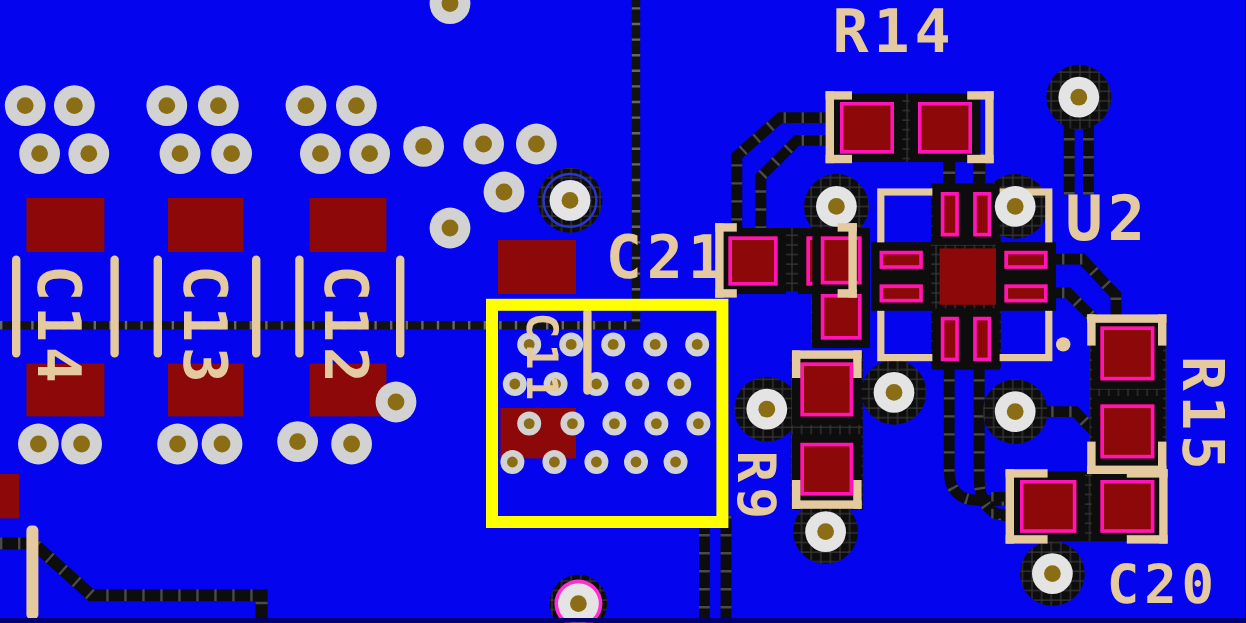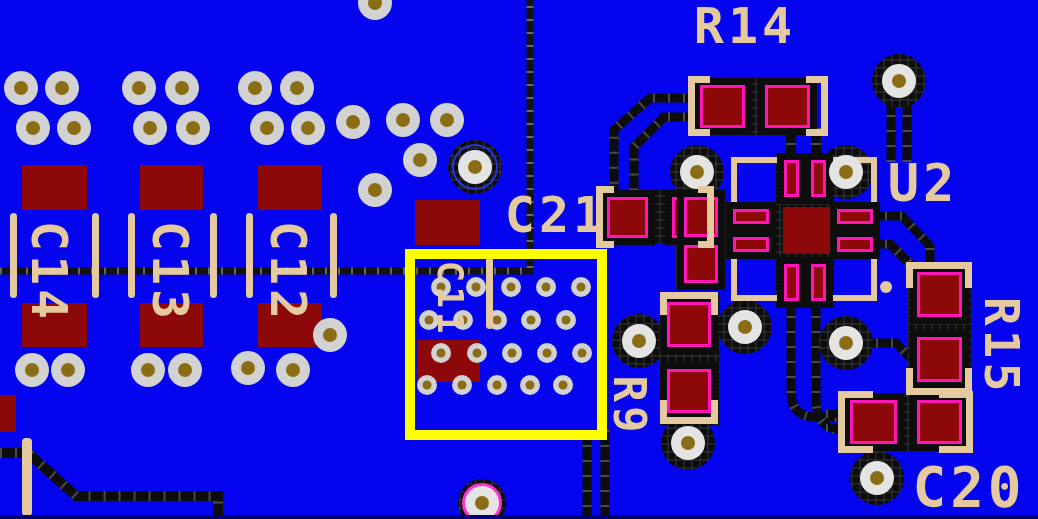--- a/index.html
+++ b/index.html
@@ -336,17 +336,17 @@
       <div class="dot" style="left: 880px; top: 281px; width: 12px; height: 12px;"></div>
       <div class="silk label" style="left: 49px; top: 272px; font-size: 50px; letter-spacing: 4px; line-height: 1; transform: translate(-50%, -50%) rotate(90deg);">C14</div>
       <div class="silk label" style="left: 170px; top: 272px; font-size: 50px; letter-spacing: 4px; line-height: 1; transform: translate(-50%, -50%) rotate(90deg);">C13</div>
       <div class="silk label" style="left: 288px; top: 272px; font-size: 50px; letter-spacing: 4px; line-height: 1; transform: translate(-50%, -50%) rotate(90deg);">C12</div>
       <div class="silk label" style="left: 450px; top: 299px; font-size: 36px; letter-spacing: 4px; line-height: 1; transform: translate(-50%, -50%) rotate(90deg);">C11</div>
       <div class="silk label" style="left: 556px; top: 215px; font-size: 50px; letter-spacing: 4px; line-height: 1; transform: translate(-50%, -50%) rotate(0deg);">C21</div>
       <div class="silk label" style="left: 745px; top: 26px; font-size: 50px; letter-spacing: 4px; line-height: 1; transform: translate(-50%, -50%) rotate(0deg);">R14</div>
       <div class="silk label" style="left: 923px; top: 183px; font-size: 52px; letter-spacing: 4px; line-height: 1; transform: translate(-50%, -50%) rotate(0deg);">U2</div>
       <div class="silk label" style="left: 629px; top: 406px; font-size: 44px; letter-spacing: 4px; line-height: 1; transform: translate(-50%, -50%) rotate(90deg);">R9</div>
       <div class="silk label" style="left: 1002px; top: 346px; font-size: 48px; letter-spacing: 4px; line-height: 1; transform: translate(-50%, -50%) rotate(90deg);">R15</div>
-      <div class="silk label" style="left: 969px; top: 487px; font-size: 56px; letter-spacing: 4px; line-height: 1; transform: translate(-50%, -50%) rotate(0deg);">C20</div>
+      <div class="silk label" style="left: 969px; top: 487px; font-size: 45px; letter-spacing: 4px; line-height: 1; transform: translate(-50%, -50%) rotate(0deg);">C20</div>
     </div>
   <div id="selection-box" style="left: 405px; top: 249px; width: 202px; height: 191px; border-width: 10px;"></div>
   <div id="bottom-edge"></div>
 </div>
 
 </body></html>

